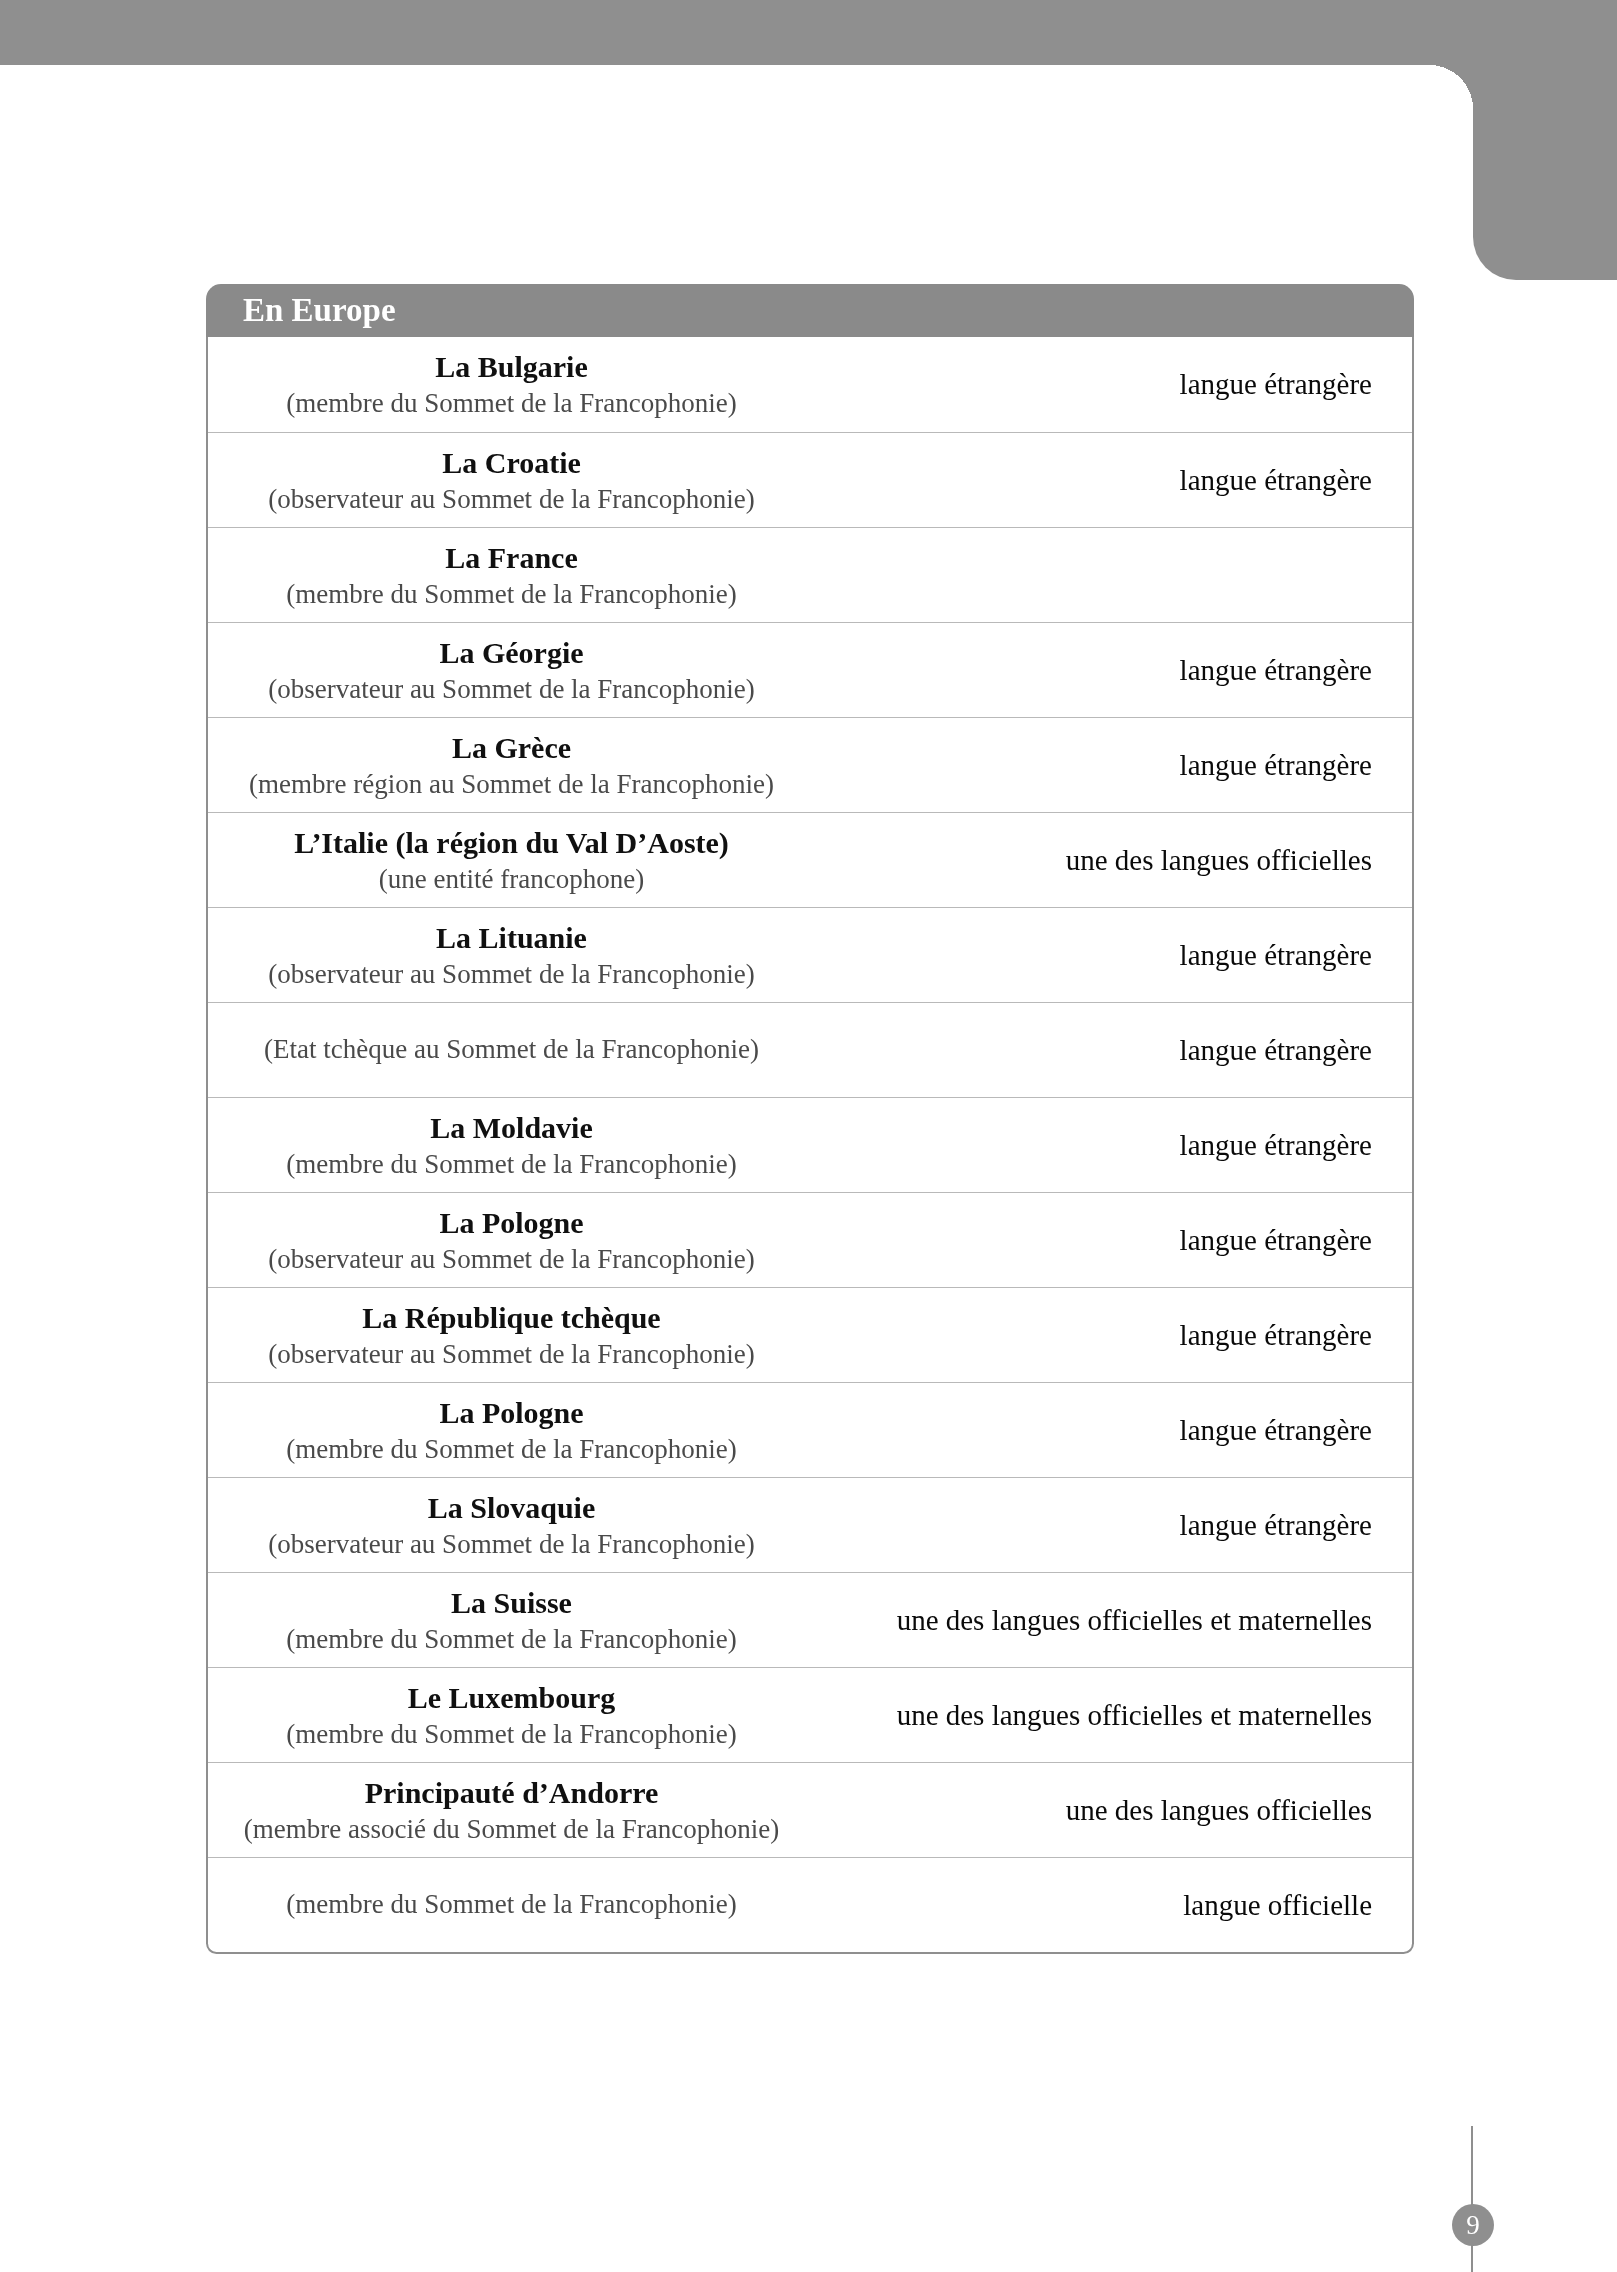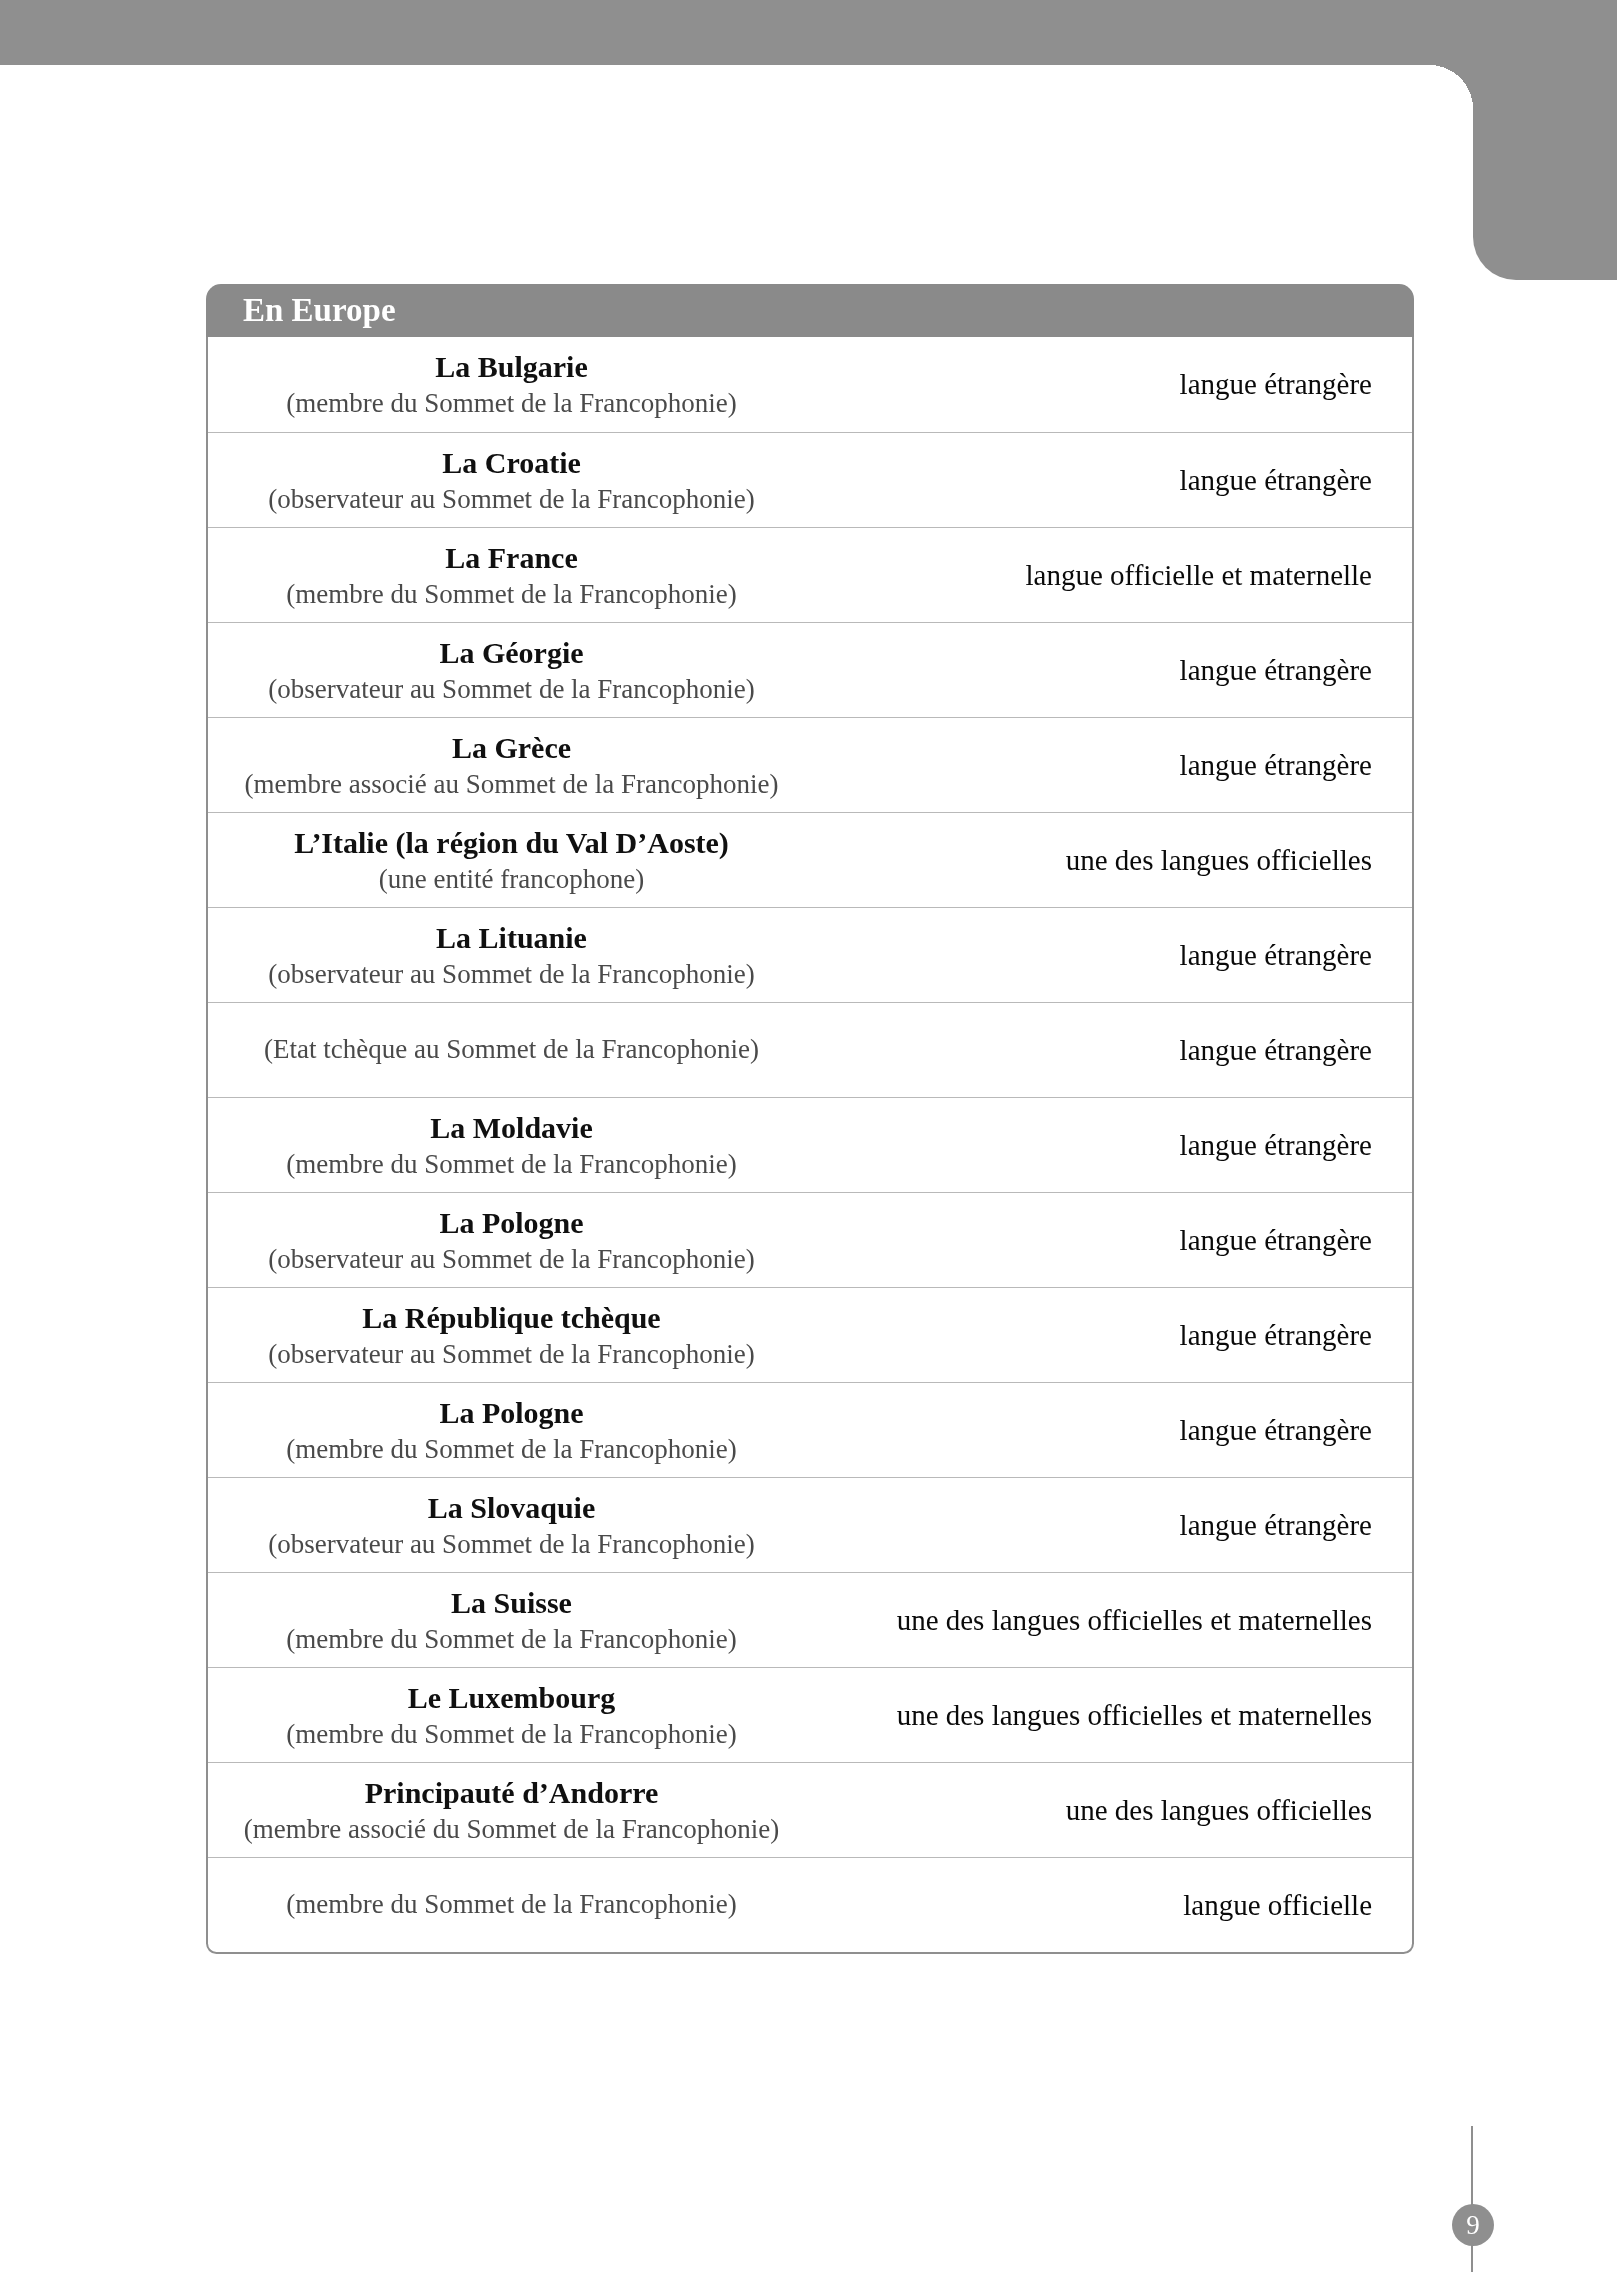--- a/index.html
+++ b/index.html
@@ -87,35 +87,34 @@
       <div class="note">(observateur au Sommet de la Francophonie)</div>
     </div>
     <div class="right">langue étrangère</div>
   </div>
 
   <div class="row">
     <div class="left">
       <div class="country">La France</div>
       <div class="note">(membre du Sommet de la Francophonie)</div>
     </div>
-    <div class="right">langue officielle et maternelle</div>
   </div>
 
   <div class="row">
     <div class="left">
       <div class="country">La Géorgie</div>
       <div class="note">(observateur au Sommet de la Francophonie)</div>
     </div>
     <div class="right">langue étrangère</div>
   </div>
 
   <div class="row">
     <div class="left">
       <div class="country">La Grèce</div>
-      <div class="note">(membre associé au Sommet de la Francophonie)</div>
+      <div class="note">(membre région au Sommet de la Francophonie)</div>
     </div>
     <div class="right">langue étrangère</div>
   </div>
 
   <div class="row">
     <div class="left">
       <div class="country">L’Italie (la région du Val D’Aoste)</div>
       <div class="note">(une entité francophone)</div>
     </div>
     <div class="right">une des langues officielles</div>

